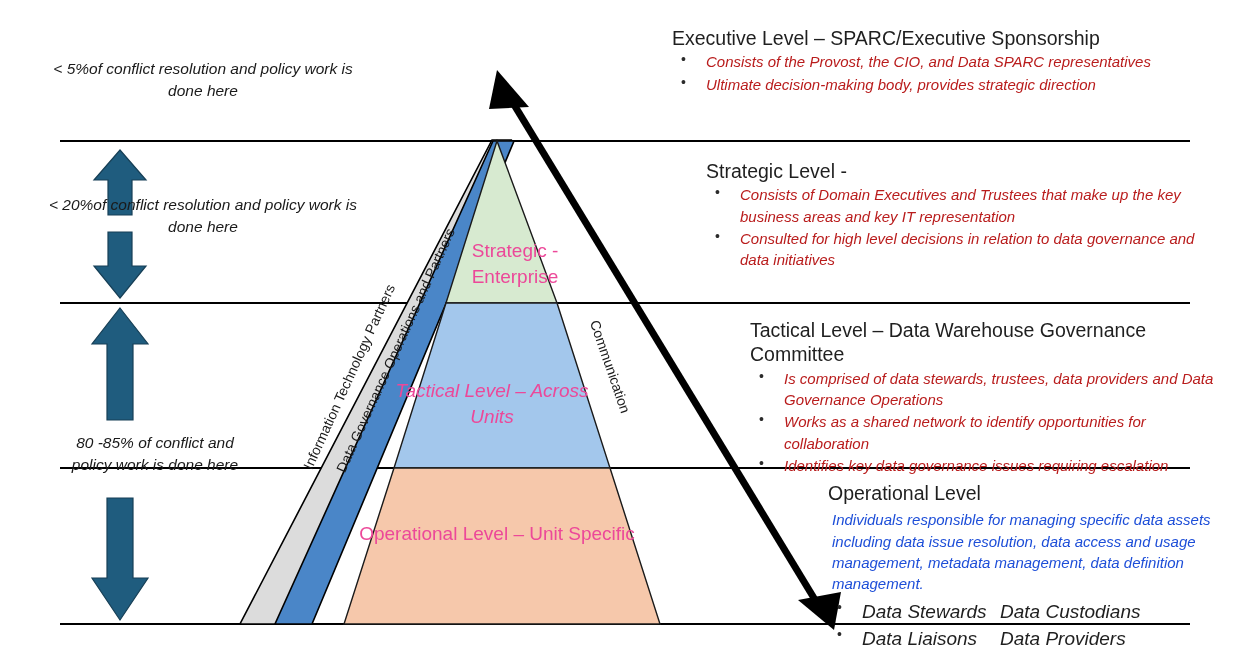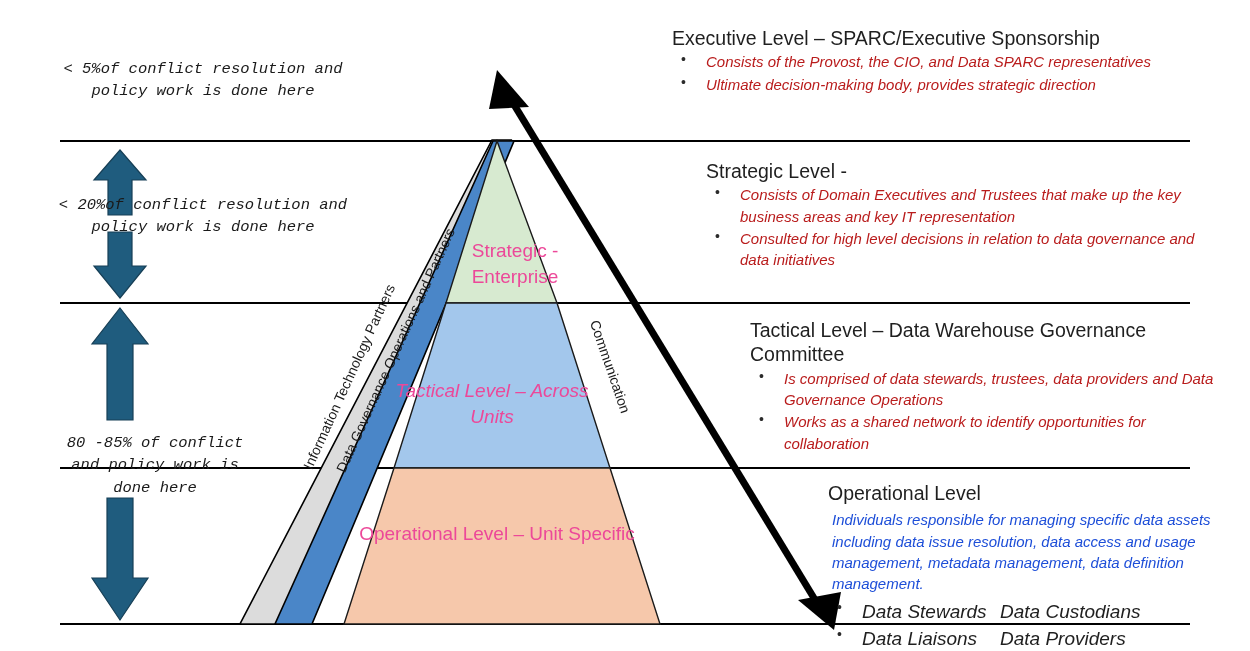--- a/index.html
+++ b/index.html
@@ -27,21 +27,21 @@
     height: 651px;
   }
   
   .pct-caption {
     position: absolute;
     text-align: center;
     font-style: italic;
     font-size: 15.5px;
     line-height: 1.45;
     color: #1a1a1a;
-    font-family: Liberation Mono, monospace;
+    font-family: Liberation Sans, sans-serif;
   }
   #pct-exec { left: 48px; top: 58px; width: 310px; }
   #pct-strat { left: 48px; top: 194px; width: 310px; }
   #pct-oper { left: 60px; top: 432px; width: 190px; }
 
   
   .band-label {
     position: absolute;
     text-align: center;
     font-size: 19px;
@@ -224,20 +224,21 @@
       <li>Consists of Domain Executives and Trustees that make up the key business areas and key IT representation</li>
       <li>Consulted for high level decisions in relation to data governance and data initiatives</li>
     </ul>
   </div>
 
   <div class="level-block" id="level-tactical">
     <div class="level-title">Tactical Level – Data Warehouse Governance Committee</div>
     <ul class="level-bullets">
       <li>Is comprised of data stewards, trustees, data providers and Data Governance Operations</li>
       <li>Works as a shared network to identify opportunities for collaboration</li>
+      <li>Identifies key data governance issues requiring escalation</li>
     </ul>
   </div>
 
   <div class="level-block" id="level-operational">
     <div class="level-title">Operational Level</div>
     <div class="level-intro">Individuals responsible for managing specific data assets including data issue resolution, data access and usage management, metadata management, data definition management.</div>
     <div>
       <div class="roles-row">
         <span class="role-a">Data Stewards</span>
         <span class="role-b">Data Custodians</span>

